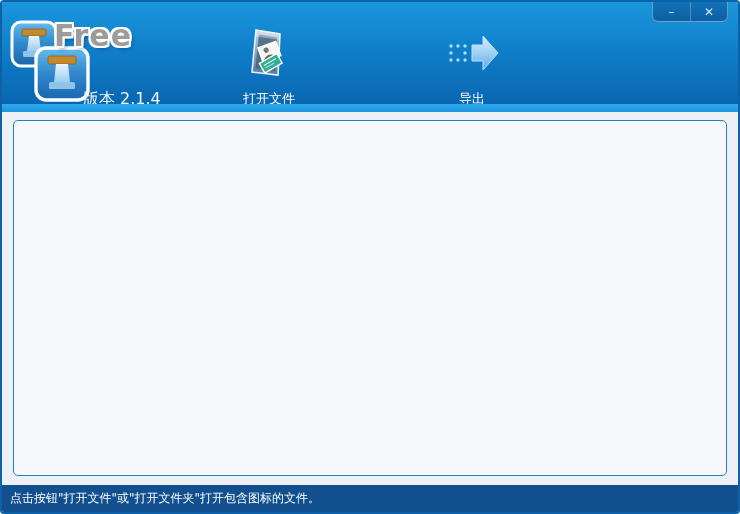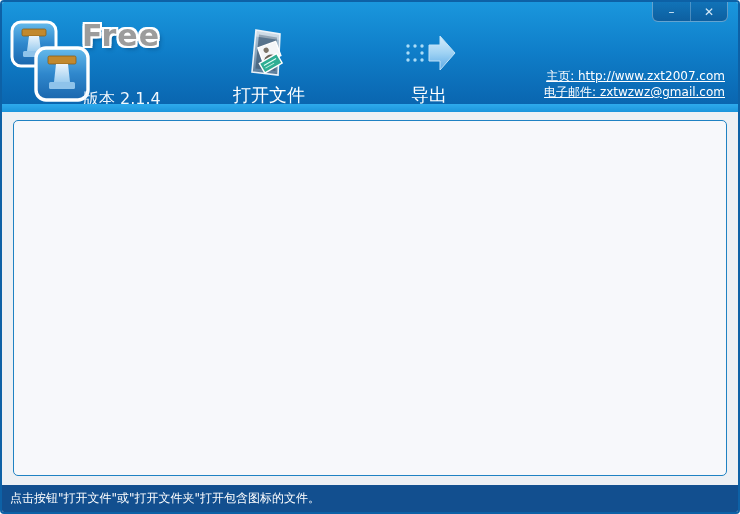--- a/index.html
+++ b/index.html
@@ -43,21 +43,21 @@
     color:#d6eaf8; font-size:12px; line-height:1;
     cursor:default; border:none; background:transparent;
     font-family:"DejaVu Sans",sans-serif;
   }
   .win-btn + .win-btn { border-left:1px solid rgba(255,255,255,0.25); }
 
   
   .logo-area { position:absolute; left:8px; top:14px; width:230px; height:92px; }
   .logo-svg { position:absolute; left:0; top:4px; }
   .logo-line1 {
-    position:absolute; left:72px; top:2px;
+    position:absolute; left:44px; top:2px;
     font-size:30px; font-weight:bold; color:#9c9c9c; letter-spacing:1px;
     text-shadow:-2px -2px 0 #fff, 2px -2px 0 #fff, -2px 2px 0 #fff, 2px 2px 0 #fff,
                  0 -2px 0 #fff, 0 2px 0 #fff, -2px 0 0 #fff, 2px 0 0 #fff,
                  3px 3px 4px rgba(0,40,80,0.45);
   }
   .logo-line2 {
     position:absolute; left:72px; top:36px;
     font-size:27px; font-weight:bold; color:#9c9c9c; letter-spacing:1px;
     text-shadow:-2px -2px 0 #fff, 2px -2px 0 #fff, -2px 2px 0 #fff, 2px 2px 0 #fff,
                  0 -2px 0 #fff, 0 2px 0 #fff, -2px 0 0 #fff, 2px 0 0 #fff,
@@ -68,24 +68,24 @@
     font-size:16px; color:#f2f8fd;
   }
 
   
   .tool-btn {
     position:absolute; top:22px;
     display:flex; flex-direction:column; align-items:center;
     cursor:pointer;
   }
   .tool-btn .t-icon { height:58px; display:flex; align-items:center; justify-content:center; }
-  .tool-btn .t-label { margin-top:1px; font-size:18px; color:#ffffff; white-space:nowrap; }
+  .tool-btn .t-label { margin-top:8px; font-size:13px; color:#ffffff; white-space:nowrap;text-decoration:underline; }
   .tb-0 { left:232px; width:70px; }
   .tb-1 { left:312px; width:92px; }
-  .tb-2 { left:392px; width:70px; }
+  .tb-2 { left:435px; width:70px; }
 
   
   .links {
     position:absolute; right:13px; top:66px;
     text-align:right; line-height:16px;
   }
   .hlink {
     display:block; font-size:12px; color:#ffffff;
     text-decoration:underline; cursor:pointer; white-space:nowrap;
   }
@@ -209,24 +209,20 @@
             <circle cx="7" cy="30" r="1.7"></circle>
               <circle cx="14" cy="30" r="1.7"></circle>
               <circle cx="21" cy="30" r="1.7"></circle>
           </g>
           <polygon points="28,15 39,15 39,6 54,23 39,40 39,31 28,31" fill="url(#arrowGrad)" stroke="#bfe2f8" stroke-width="1"></polygon>
         </svg>
       </span>
       <span class="t-label">导出</span>
     </div>
 
-    <div class="links">
-      <span class="hlink">主页: http://www.zxt2007.com</span>
-      <span class="hlink">电子邮件: zxtwzwz@gmail.com</span>
-    </div>
 
     <div class="header-strip"></div>
   </div>
 
   <div class="content">
     <div class="panel"></div>
   </div>
 
   <div class="statusbar">
     <span class="status-text">点击按钮"打开文件"或"打开文件夹"打开包含图标的文件。</span>

